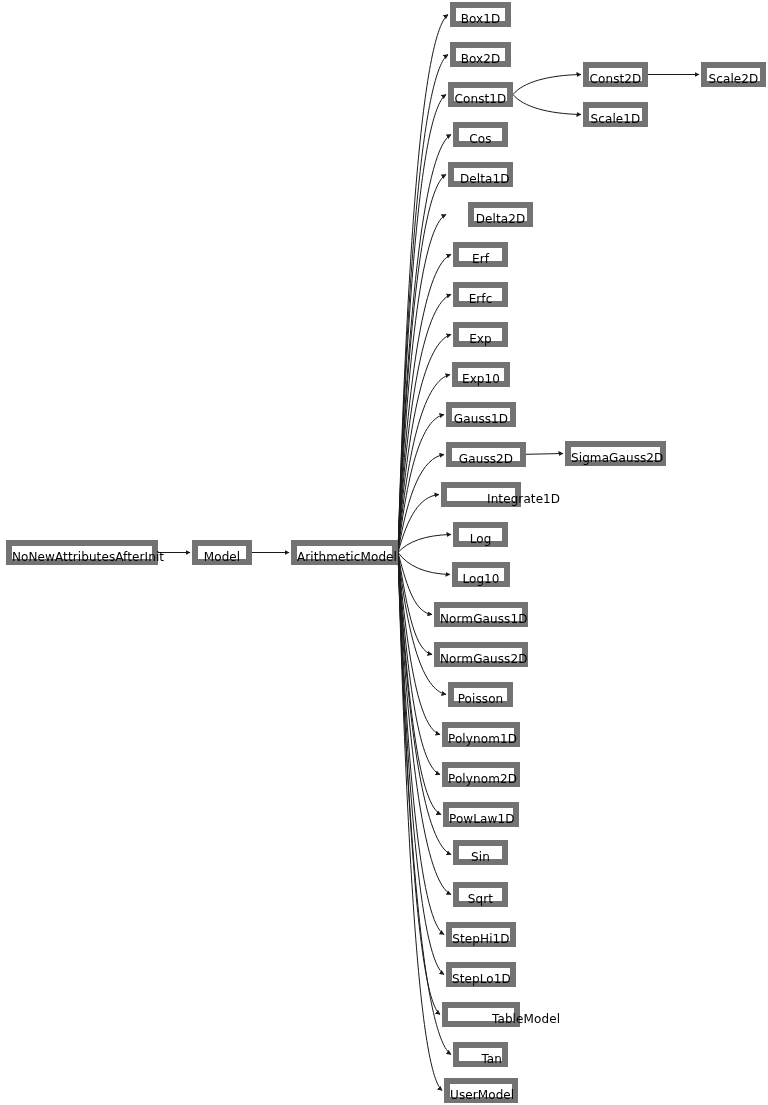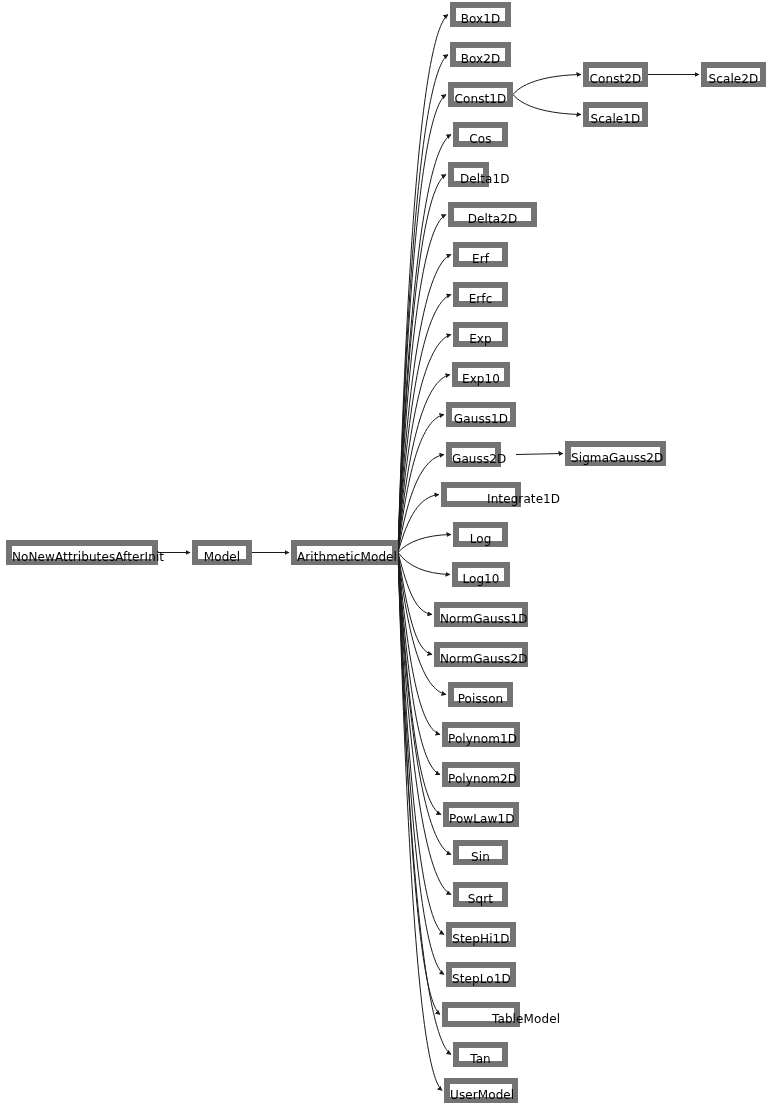--- a/index.html
+++ b/index.html
@@ -107,42 +107,42 @@
       </div>
       <div class="node" style="left: 450px; top: 42px; width: 61px;">
         <span class="node-label">Box2D</span>
       </div>
       <div class="node" style="left: 448px; top: 82px; width: 65px;">
         <span class="node-label">Const1D</span>
       </div>
       <div class="node" style="left: 453px; top: 122px; width: 55px;">
         <span class="node-label">Cos</span>
       </div>
-      <div class="node" style="left: 448px; top: 162px; width: 41px; padding-left: 6px;">
+      <div class="node" style="left: 448px; top: 162px; width: 65px; padding-left: 6px;">
         <span class="node-label">Delta1D</span>
       </div>
-      <div class="node" style="left: 448px; top: 202px; width: 89px;">
+      <div class="node" style="left: 468px; top: 202px; width: 65px;">
         <span class="node-label">Delta2D</span>
       </div>
       <div class="node" style="left: 453px; top: 242px; width: 55px;">
         <span class="node-label">Erf</span>
       </div>
       <div class="node" style="left: 453px; top: 282px; width: 55px;">
         <span class="node-label">Erfc</span>
       </div>
       <div class="node" style="left: 453px; top: 322px; width: 55px;">
         <span class="node-label">Exp</span>
       </div>
       <div class="node" style="left: 452px; top: 362px; width: 58px;">
         <span class="node-label">Exp10</span>
       </div>
       <div class="node" style="left: 446px; top: 402px; width: 70px;">
         <span class="node-label">Gauss1D</span>
       </div>
-      <div class="node" style="left: 446px; top: 442px; width: 55px; text-align: center;">
+      <div class="node" style="left: 446px; top: 442px; width: 80px; text-align: center;">
         <span class="node-label">Gauss2D</span>
       </div>
       <div class="node" style="left: 441px; top: 482px; width: 80px; padding-left: 40px;">
         <span class="node-label">Integrate1D</span>
       </div>
       <div class="node" style="left: 453px; top: 522px; width: 55px;">
         <span class="node-label">Log</span>
       </div>
       <div class="node" style="left: 452px; top: 562px; width: 58px;">
         <span class="node-label">Log10</span>
@@ -173,21 +173,21 @@
       </div>
       <div class="node" style="left: 446px; top: 922px; width: 70px;">
         <span class="node-label">StepHi1D</span>
       </div>
       <div class="node" style="left: 446px; top: 962px; width: 70px;">
         <span class="node-label">StepLo1D</span>
       </div>
       <div class="node" style="left: 442px; top: 1002px; width: 78px; padding-left: 44px;">
         <span class="node-label">TableModel</span>
       </div>
-      <div class="node" style="left: 453px; top: 1042px; width: 55px;">
+      <div class="node" style="left: 453px; top: 1042px; width: 55px; text-align: right;">
         <span class="node-label">Tan</span>
       </div>
       <div class="node" style="left: 444px; top: 1078px; width: 74px;">
         <span class="node-label">UserModel</span>
       </div>
       <div class="node" style="left: 583px; top: 62px; width: 65px;">
         <span class="node-label">Const2D</span>
       </div>
       <div class="node" style="left: 583px; top: 102px; width: 65px;">
         <span class="node-label">Scale1D</span>

